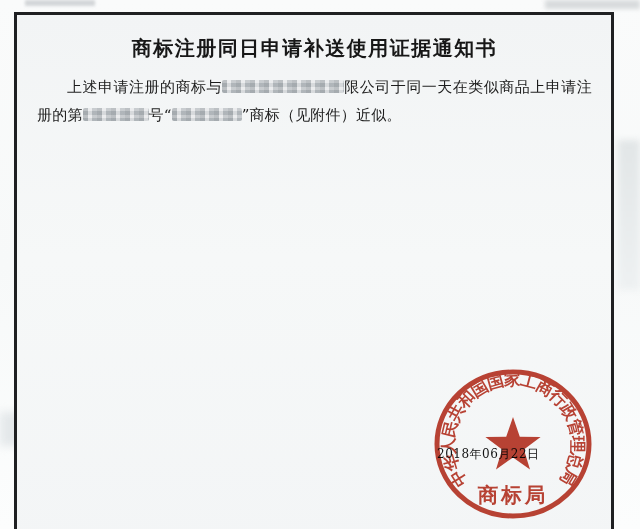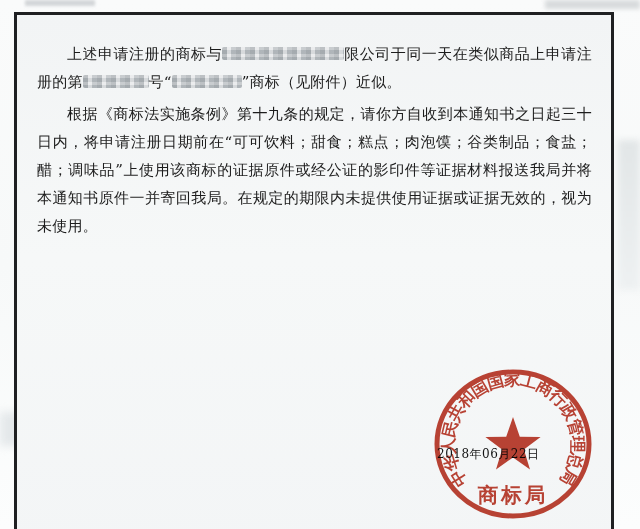--- a/index.html
+++ b/index.html
@@ -70,24 +70,24 @@
 <body>
 
 <div class="page">
   <div class="smudge smudge-top-left"></div>
   <div class="smudge smudge-top-right"></div>
   <div class="smudge smudge-right"></div>
   <div class="smudge smudge-left"></div>
 
   <div class="frame">
     <div class="content">
+      <h1 class="title">商标注册同日申请补送使用证据通知书</h1>
 
       <p class="para"><span>上述申请注册的商标与</span><span class="redacted w-company"></span><span>限公司于同一天在类似商品上申请注册的第</span><span class="redacted w-number"></span><span>号“</span><span class="redacted w-mark"></span><span>”商标（见附件）近似。</span></p>
 
-      <p class="para">根据《商标法实施条例》第十九条的规定，请你方自收到本通知书之日起三十日内，将申请注册日期前在“可可饮料；甜食；糕点；肉泡馍；谷类制品；食盐；醋；调味品”上使用该商标的证据原件或经公证的影印件等证据材料报送我局并将本通知书原件一并寄回我局。在规定的期限内未提供使用证据或证据无效的，视为未使用。</p>
 
     </div>
   </div>
 
   <svg class="seal" viewBox="0 0 166 152" xmlns="http://www.w3.org/2000/svg">
     <defs>
       <path id="sealArc" d="M 37.8 113.9 A 59 59 0 1 1 128.2 113.9"></path>
     </defs>
     <ellipse class="seal-ring" cx="83" cy="76" rx="76" ry="72"></ellipse>
     <text class="seal-ringtext">

